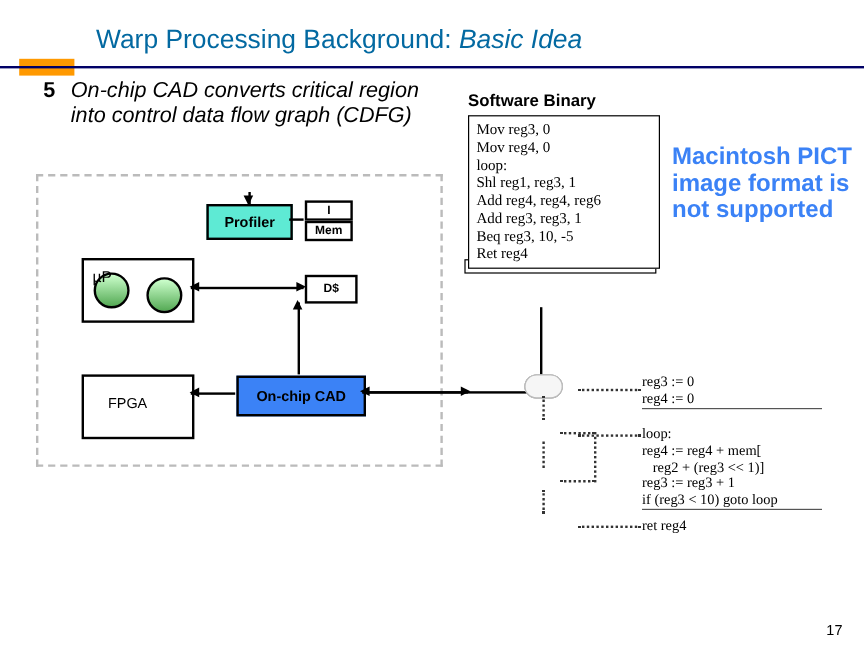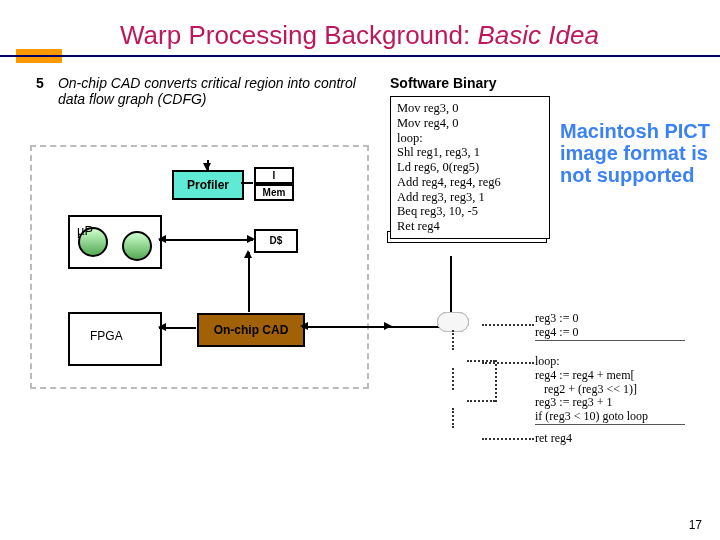--- a/index.html
+++ b/index.html
@@ -1,41 +1,41 @@
 <!DOCTYPE html>
 <html><head>
 <meta charset="utf-8">
 <style>
   html,body{margin:0;padding:0;font-family:Arial,Helvetica,sans-serif;}
   body{width:720px;height:540px;position:relative;background:#fff;overflow:hidden;}
 
-  .title{position:absolute;top:20px;left:80px;font-size:26px;color:#be185d;margin-left:40px;}
+  .title{position:absolute;top:20px;left:80px;font-size:22px;color:#0369a1;}
   .title .ital{font-style:italic;}
   .title-underline{position:absolute;top:55px;left:0;width:720px;height:2px;background:#006;}
   .title-accent{position:absolute;top:49px;left:16px;width:46px;height:14px;background:#f90;}
 
-  .step{position:absolute;top:75px;left:36px;font-size:14px;}
+  .step{position:absolute;top:65px;left:36px;font-size:18px;}
   .step .num{font-weight:bold;display:inline-block;width:18px;vertical-align:top;}
   .step .desc{font-style:italic;display:inline-block;width:300px;vertical-align:top;line-height:1.15;}
 
   .sw-title{position:absolute;top:75px;left:390px;font-weight:bold;font-size:14px;}
   .code-box{position:absolute;top:96px;left:390px;width:146px;border:1px solid #000;background:#fff;font-family:"Times New Roman",serif;font-size:12.5px;line-height:1.18;padding:4px 6px;}
   .code-box .shadow{position:absolute;left:-4px;bottom:-5px;width:100%;height:10px;border:1px solid #000;background:#fff;z-index:-1;}
   .err{position:absolute;top:120px;left:560px;width:160px;color:#3b82f6;font-size:20px;font-weight:bold;line-height:1.1;}
 
   
   .area{position:absolute;top:145px;left:30px;width:335px;height:240px;border:2px dashed #bbb;}
   .profiler{position:absolute;left:140px;top:23px;width:68px;height:26px;border:2px solid #000;background:#5eead4;font-size:12px;font-weight:bold;display:flex;align-items:center;justify-content:center;}
   .imem{position:absolute;left:222px;top:20px;width:40px;height:42px;}
   .imem div{border:2px solid #000;font-size:10px;font-weight:bold;text-align:center;padding:1px 0;background:#fff;}
   .ds{position:absolute;left:222px;top:82px;width:40px;height:20px;border:2px solid #000;background:#fff;font-size:10px;font-weight:bold;text-align:center;line-height:20px;}
   .up-box{position:absolute;left:36px;top:68px;width:90px;height:50px;border:2px solid #000;background:#fff;}
   .up-lbl{position:absolute;left:45px;top:76px;font-size:13px;}
   .circ{width:26px;height:26px;border:2px solid #000;border-radius:50%;position:absolute;background:linear-gradient(#cfc,#5a5);}
-  .oncad{position:absolute;left:165px;top:166px;width:104px;height:30px;border:2px solid #000;background:#a16207;font-size:12px;font-weight:bold;display:flex;align-items:center;justify-content:center;}
+  .oncad{position:absolute;left:165px;top:166px;width:104px;height:30px;border:2px solid #000;background:#3b82f6;font-size:12px;font-weight:bold;display:flex;align-items:center;justify-content:center;}
   .fpga-box{position:absolute;left:36px;top:165px;width:90px;height:50px;border:2px solid #000;background:#fff;}
   .fpga-lbl{position:absolute;left:58px;top:182px;font-size:12px;}
 
   
   .arr{position:absolute;background:#000;}
   .arr.h{height:2px;} .arr.v{width:2px;}
   .ah{position:absolute;width:0;height:0;}
   .ah.l{border-top:4px solid transparent;border-bottom:4px solid transparent;border-right:8px solid #000;}
   .ah.r{border-top:4px solid transparent;border-bottom:4px solid transparent;border-left:8px solid #000;}
   .ah.u{border-left:4px solid transparent;border-right:4px solid transparent;border-bottom:8px solid #000;}
@@ -67,21 +67,20 @@
   <span class="num">5</span>
   <span class="desc">On-chip CAD converts critical region into control data flow graph (CDFG)</span>
 </div>
 
 <div class="sw-title">Software Binary</div>
 <div class="code-box">
   <div>Mov reg3, 0</div>
   <div>Mov reg4, 0</div>
   <div>loop:</div>
   <div>Shl reg1, reg3, 1</div>
-  <div>Ld reg6, 0(reg5)</div>
   <div>Add reg4, reg4, reg6</div>
   <div>Add reg3, reg3, 1</div>
   <div>Beq reg3, 10, -5</div>
   <div>Ret reg4</div>
   <div class="shadow"></div>
 </div>
 
 <div class="err">Macintosh PICT image format is not supported</div>
 
 <div class="area">

